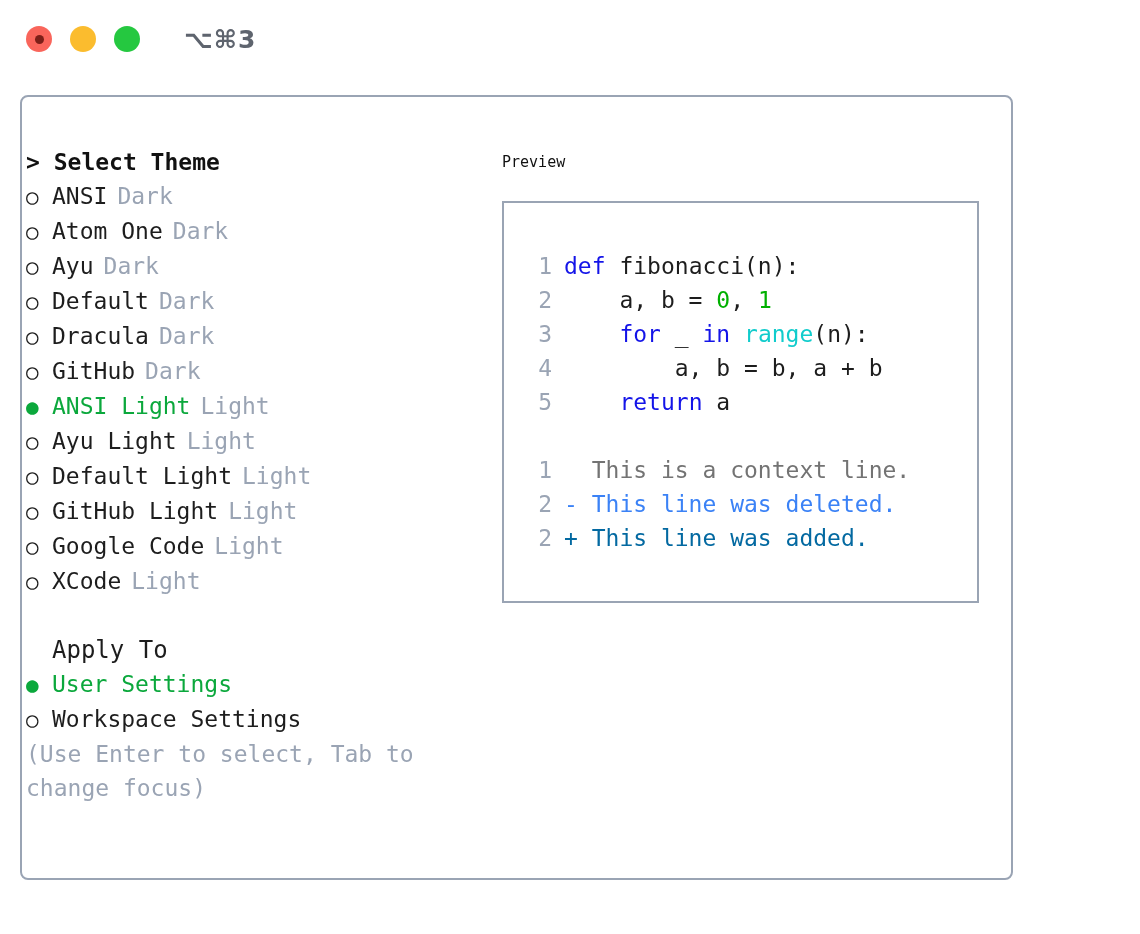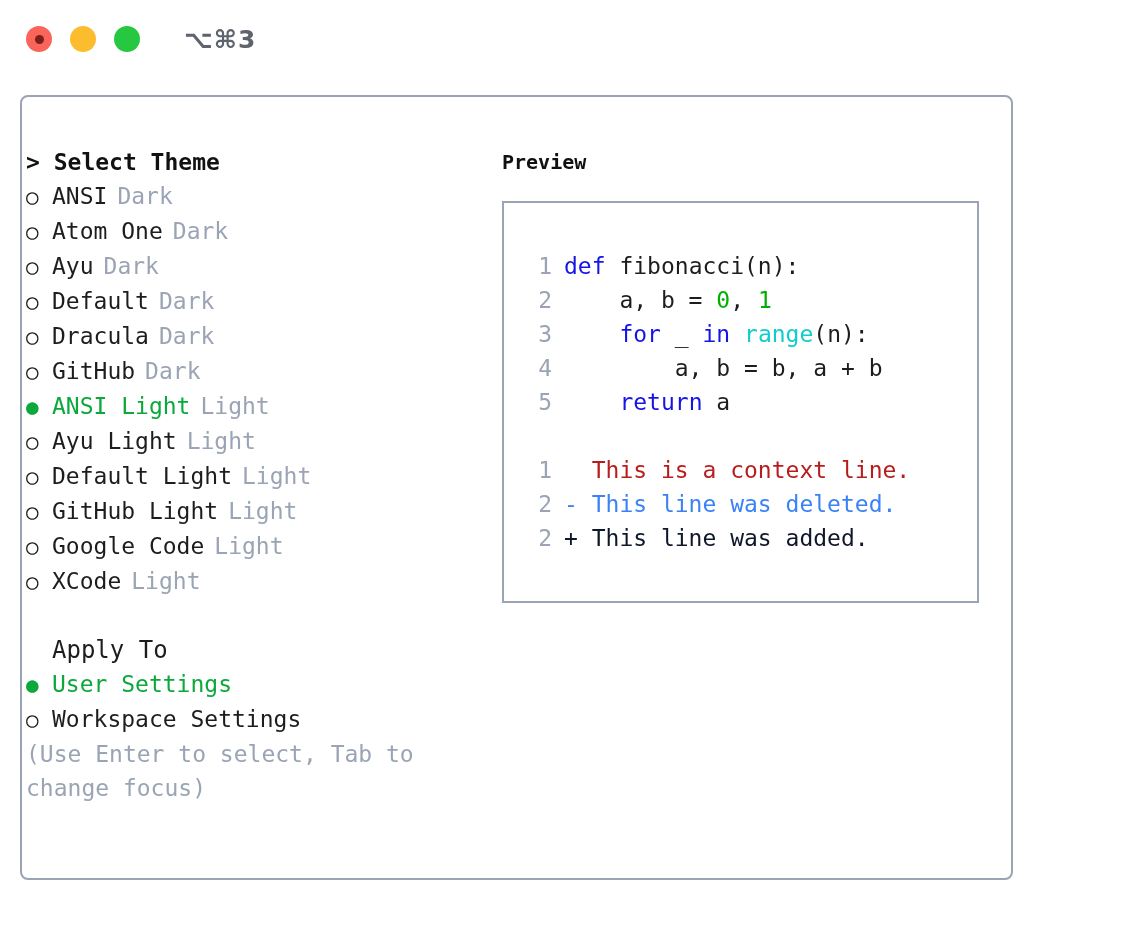--- a/index.html
+++ b/index.html
@@ -145,22 +145,22 @@
   .help {
     font-size: 23px;
     line-height: 34px;
     color: #9aa4b4;
     width: 400px;
     white-space: normal;
   }
 
   
   .preview-title {
-    font-size: 20px;
-    font-weight: bold;
+    font-size: 15px;
+    font-weight: normal;
     color: #111111;
     line-height: 34px;
   }
   .preview-box {
     margin-top: 22px;
     width: 477px;
     height: 402px;
     border: 2px solid #9aa4b4;
     box-sizing: border-box;
     background: #ffffff;
@@ -179,23 +179,23 @@
     margin-right: 12px;
   }
   .code-text { color: #1d1d1d; }
   .tok-kw  { color: #1414e8; }
   .tok-fn  { color: #11cccc; }
   .tok-num { color: #00b000; }
   .tok-plain { color: #1d1d1d; }
 
   .blank-line { height: 34px; }
 
-  .diff-ctx { color: #b91c1c; }
+  .diff-ctx { color: #737373; }
   .diff-del { color: #3b82f6; }
-  .diff-add { color: #0f172a; }
+  .diff-add { color: #0369a1; }
 </style>
 </head>
 <body>
 
 <div class="page">
 
   <div class="titlebar">
     <div class="dots">
       <div class="dot dot-red">
         <div class="dot-inner"></div>

